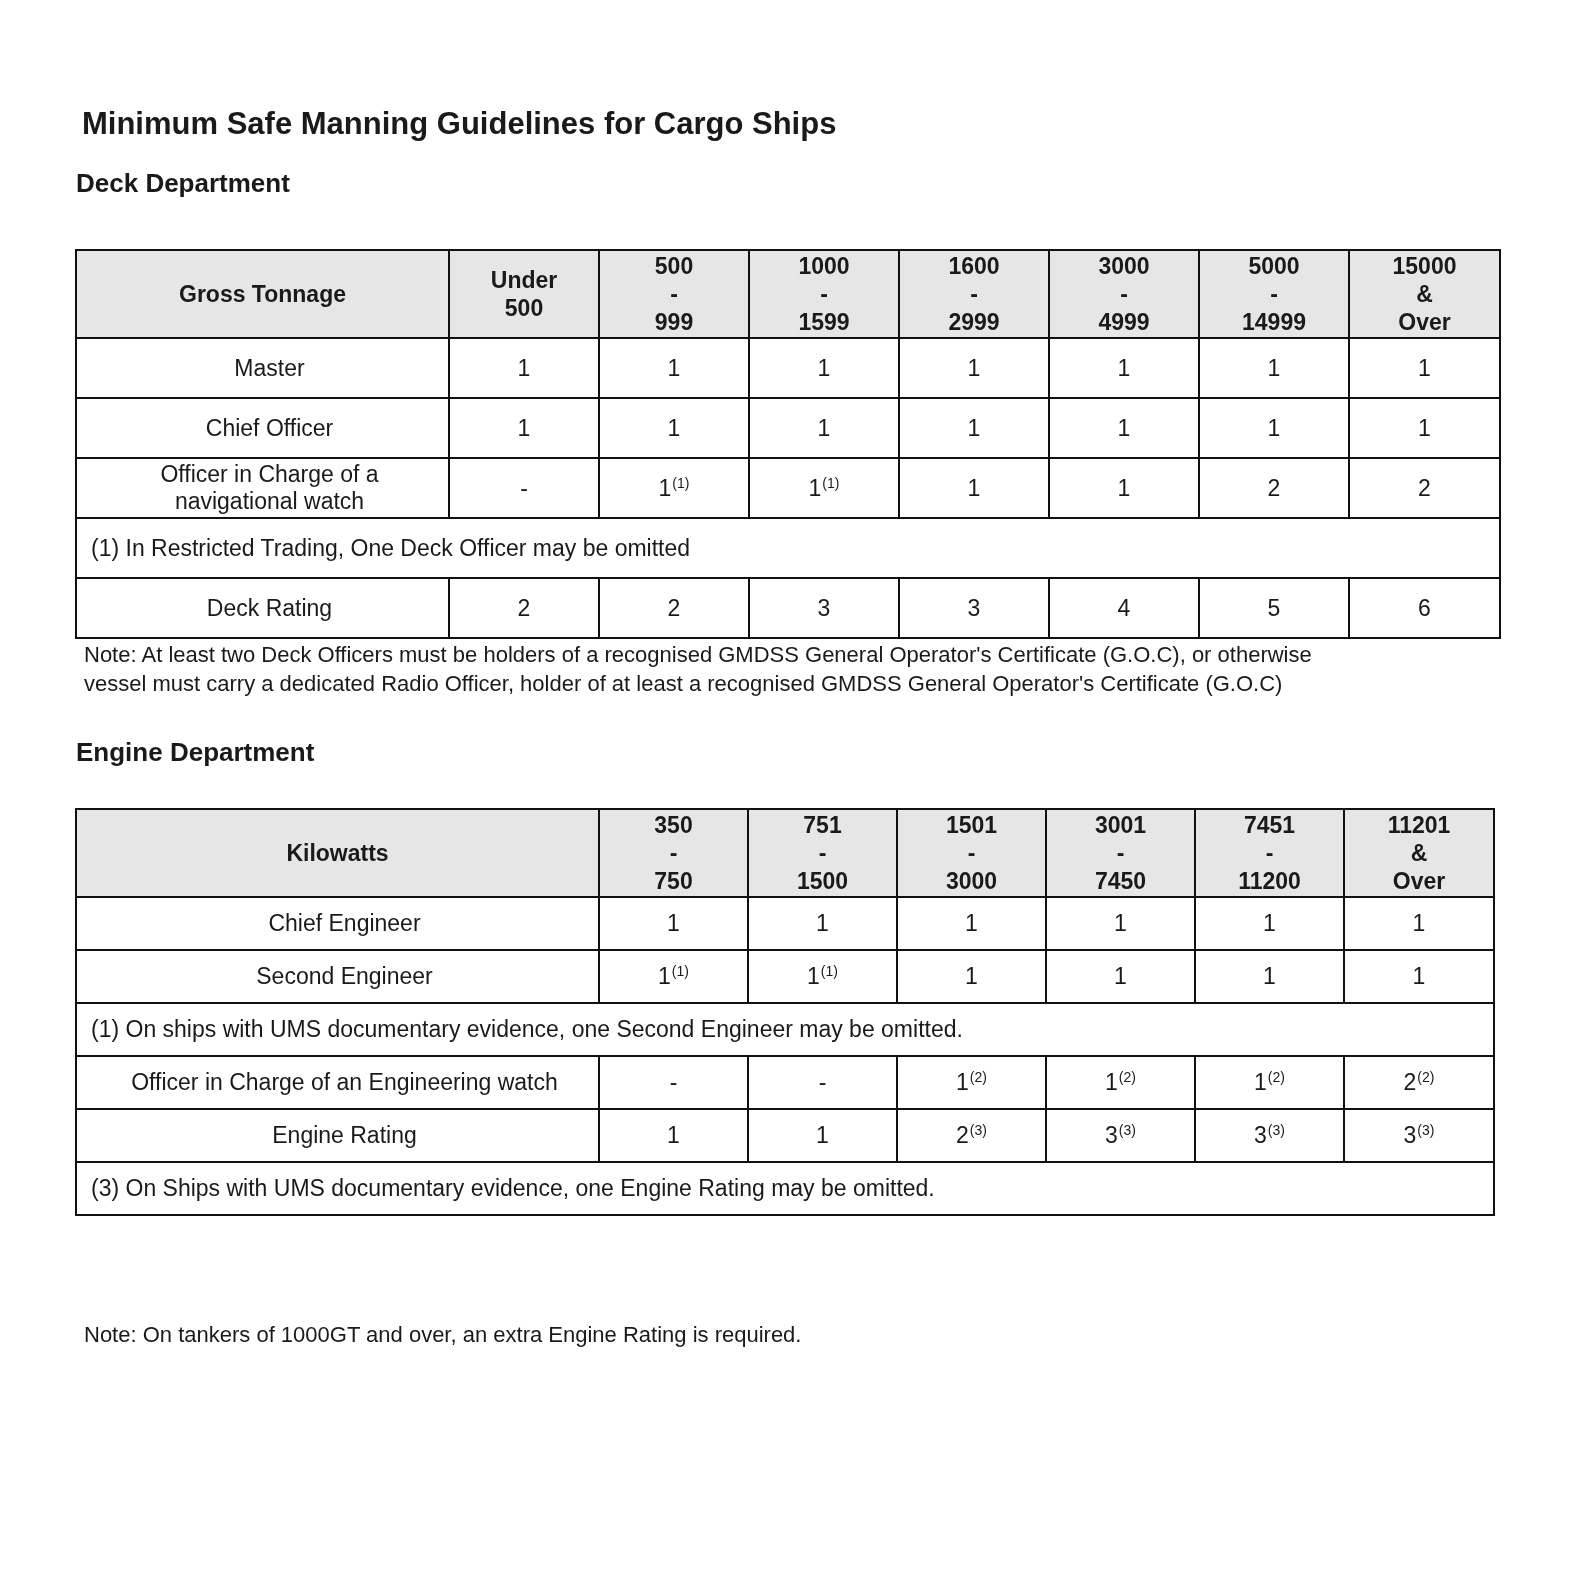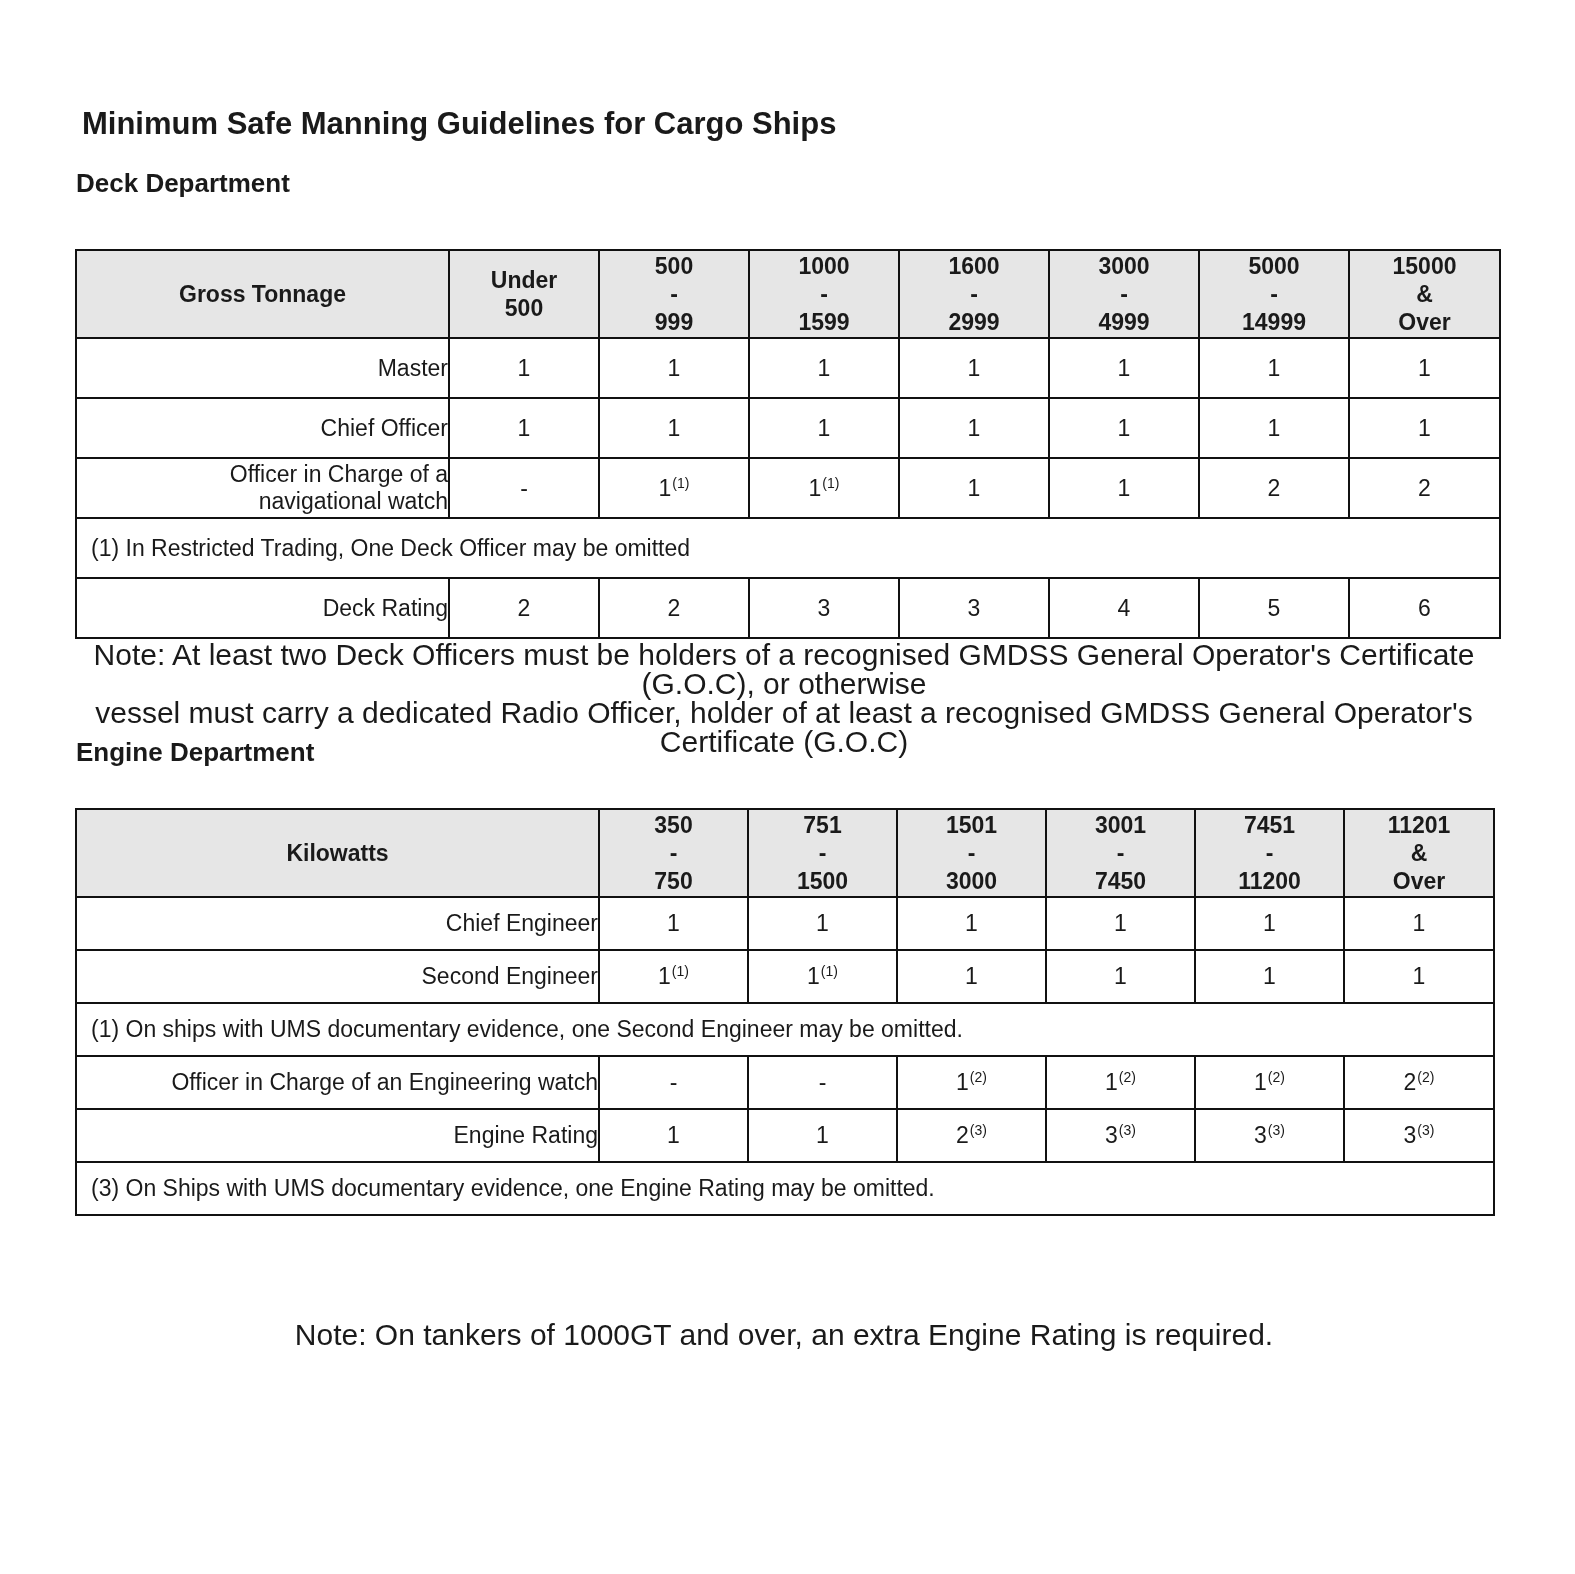--- a/index.html
+++ b/index.html
@@ -25,39 +25,39 @@
     }
     table.manning td, table.manning th {
       border: 2px solid #111;
       padding: 0; text-align: center; vertical-align: middle;
       overflow: hidden;
     }
     table.manning th {
       background: #e6e6e6; font-weight: bold; line-height: 28px;
     }
     table.manning td.label {
-      text-align: right; padding-left: 14px; line-height: 27px;
+      text-align: center; padding-left: 14px; line-height: 27px;
     }
     table.manning td.note-row {
       text-align: left; padding-left: 14px;
     }
     table.manning td.val { font-size: 23px; }
     sup.fn { font-size: 14px; vertical-align: 8px; margin-left: 1px; }
 
     #deck-table { top: 249px; width: 1424px; }
     #deck-table tr.hdr { height: 88px; }
     #deck-table tr.row { height: 60px; }
 
     #engine-table { top: 808px; width: 1418px; }
     #engine-table tr.hdr { height: 88px; }
     #engine-table tr.row { height: 53px; }
 
     .note {
-      position: absolute; left: 64px; font-size: 30px; line-height: 29px;
-      margin: 0; width: 1440px; text-align: center;
+      position: absolute; left: 84px; font-size: 22px; line-height: 29px;
+      margin: 0; width: 1440px;
     }
     #deck-note { top: 640px; }
     #engine-note { top: 1320px; }
   </style>
 </head>
 <body>
 
 <h1 class="title">Minimum Safe Manning Guidelines for Cargo Ships</h1>
 
 <h2 class="section-title" id="deck-title">Deck Department</h2>

